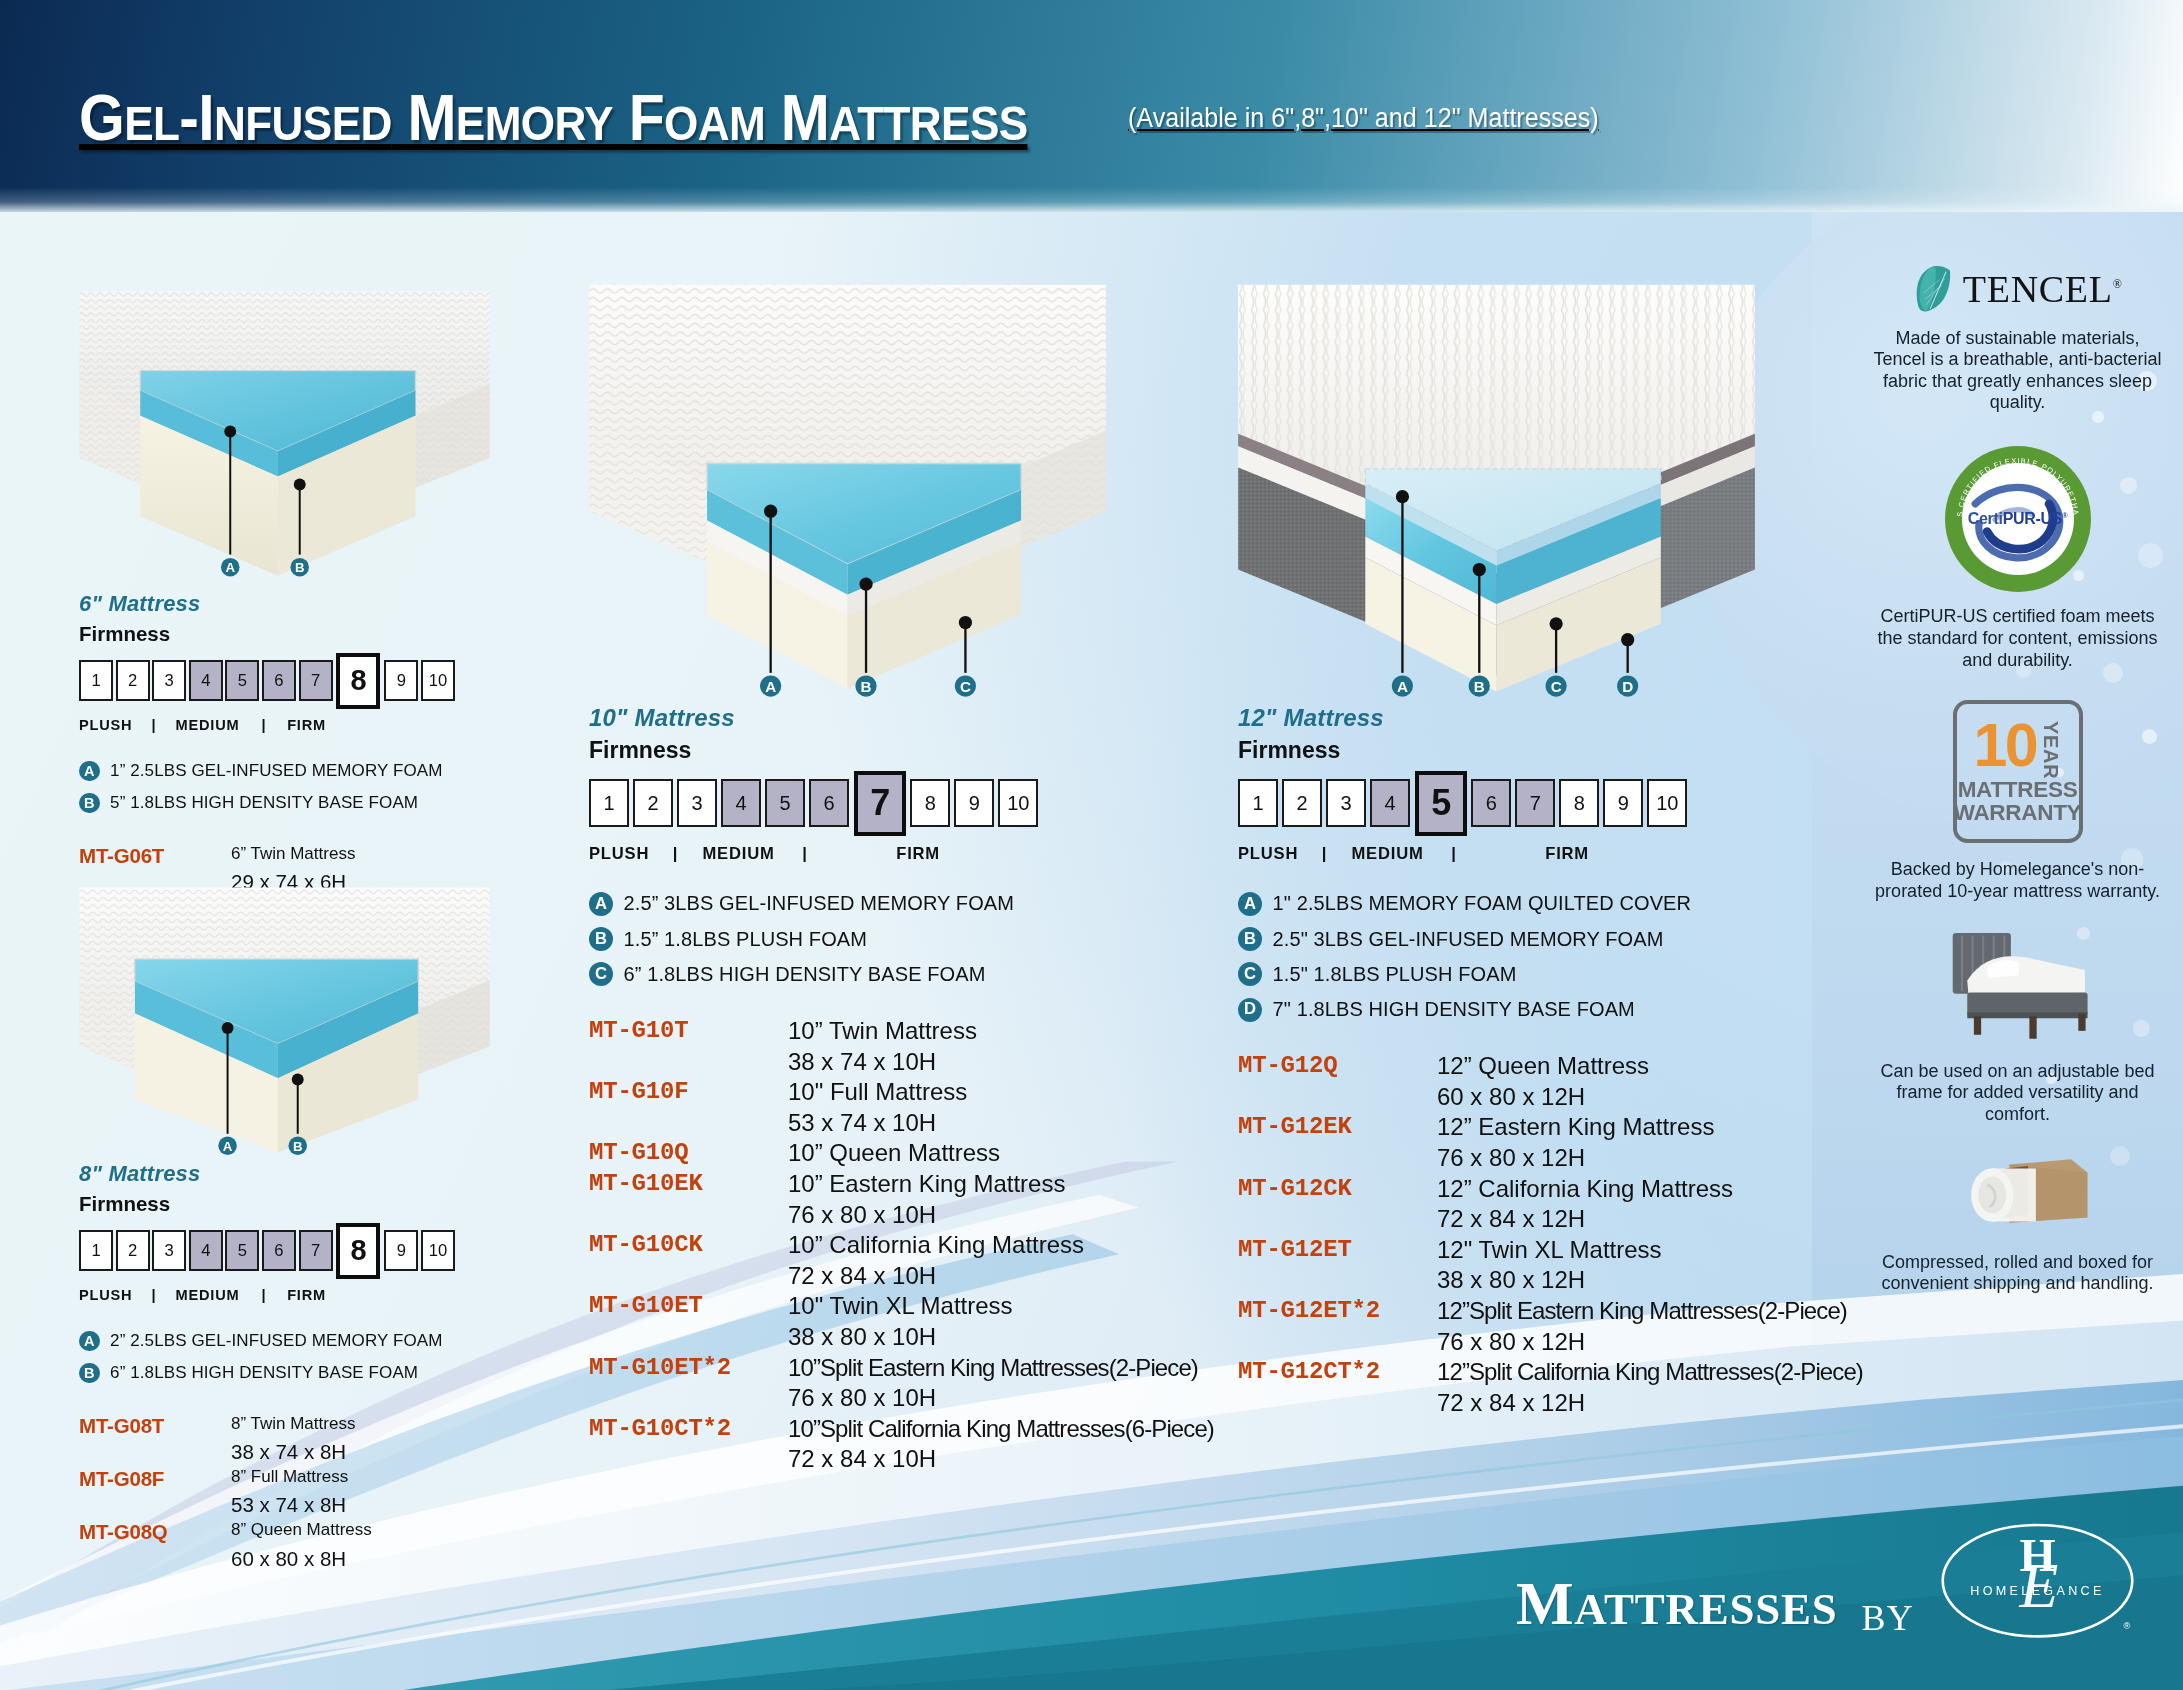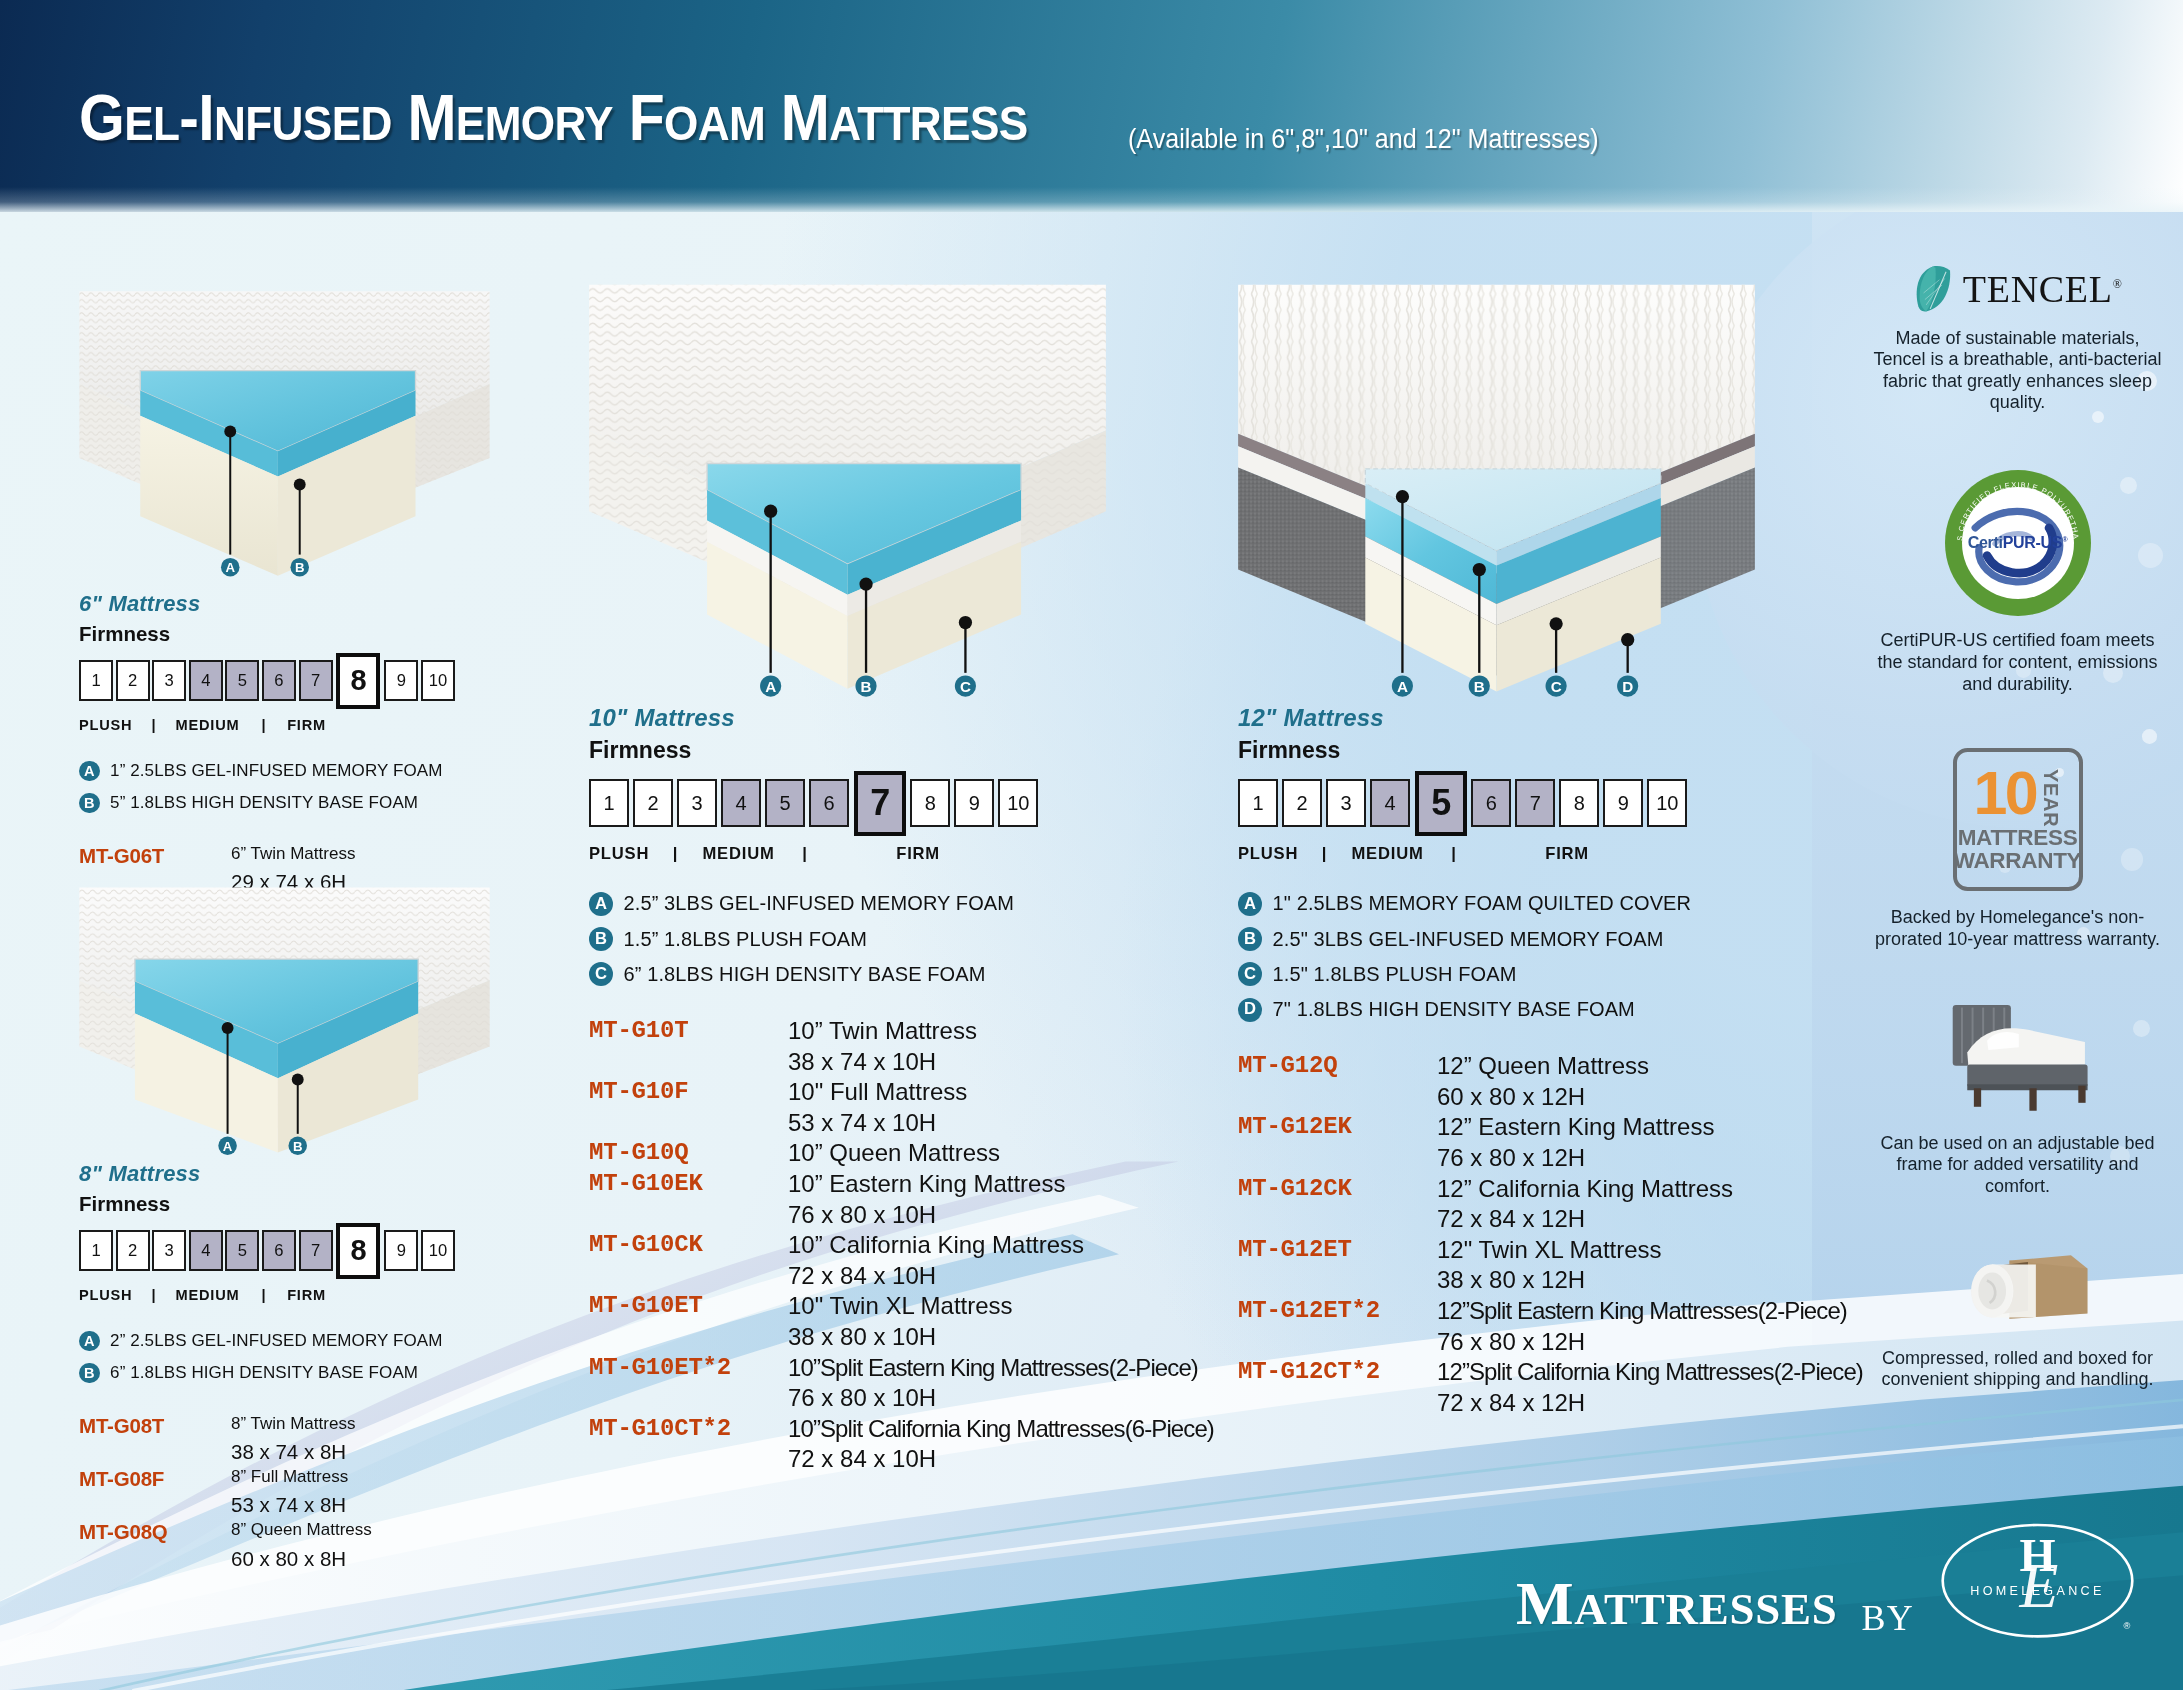--- a/index.html
+++ b/index.html
@@ -43,21 +43,21 @@
     position:absolute; left:0; top:0; width:100%; height:212px;
     background:linear-gradient(100deg,#0b2a52 0%, #12406b 12%, #1b6486 34%, #3b8ba7 58%, #8fbfd5 80%, #dceaf2 95%, #ffffff 100%);
     overflow:hidden;
   }
   .header:after {
     content:""; position:absolute; left:0; right:0; bottom:0; height:25px;
     background:linear-gradient(180deg, rgba(255,255,255,0) 0%, rgba(233,244,248,.25) 60%, rgba(233,244,248,.85) 100%);
   }
   .header-inner {
     position:absolute; left:79px; bottom:57px;
-    display:flex; align-items:flex-end; gap:18.5px;
+    display:flex; align-items:center; gap:18.5px;text-decoration:underline;
   }
   .title {
     color:#ffffff;
     font-family:"Liberation Sans", sans-serif;
     font-weight:bold;
     font-size:64px;
     letter-spacing:-0.7px;
     text-shadow:2.6px 2.6px 2px rgba(0,0,0,.35);
     white-space:nowrap;
     transform:scaleX(.92);
@@ -130,21 +130,21 @@
   .pdim  { font-size:20.5px; color:#111; }
   .products.wide .sku  { font-size:24px; width:199px;font-family:Liberation Mono, monospace; }
   .products.wide .pdesc{ font-size:24px; }
   .products.wide .pdim { font-size:24px; }
   .pdesc.tight, .products.wide .pdesc.tight { letter-spacing:-0.9px; }
 
   
   #sidebar {
     position:absolute; right:0; top:265px; width:331px;
     display:flex; flex-direction:column; align-items:center;
-    text-align:center; padding:0 16px;gap:24px;
+    text-align:center; padding:0 16px;
   }
   .side-block { margin-bottom:22.5px; width:100%; }
   .side-text { font-size:18px; line-height:1.2; color:#15212b; }
 
   
   .tencel { display:flex; align-items:center; justify-content:center; gap:9.3px; margin-bottom:14.6px; }
   .leaf { width:41px; height:48px; position:relative; }
   .tencel-word {
     font-family:"Liberation Serif", serif; font-size:38px; color:#141414;
     letter-spacing:0.7px;

